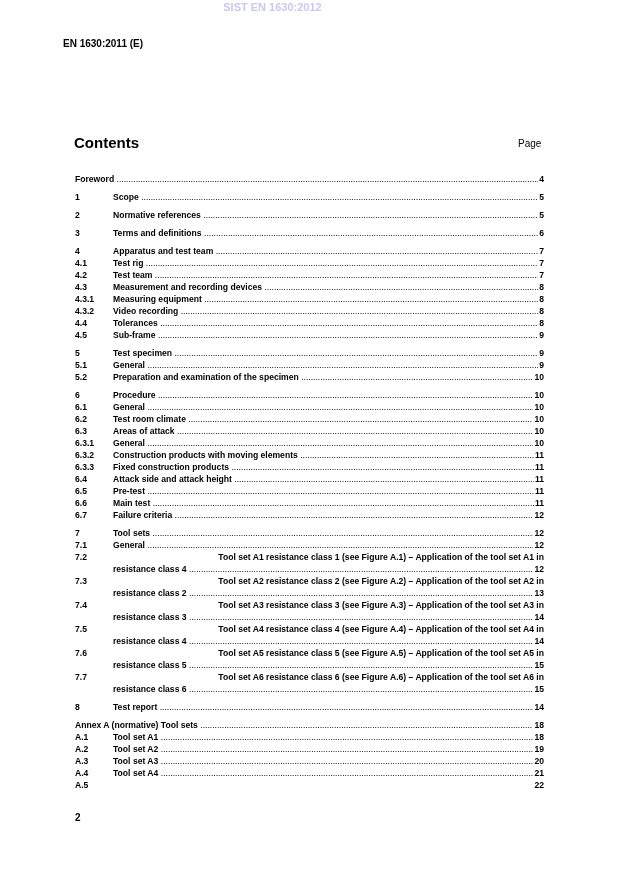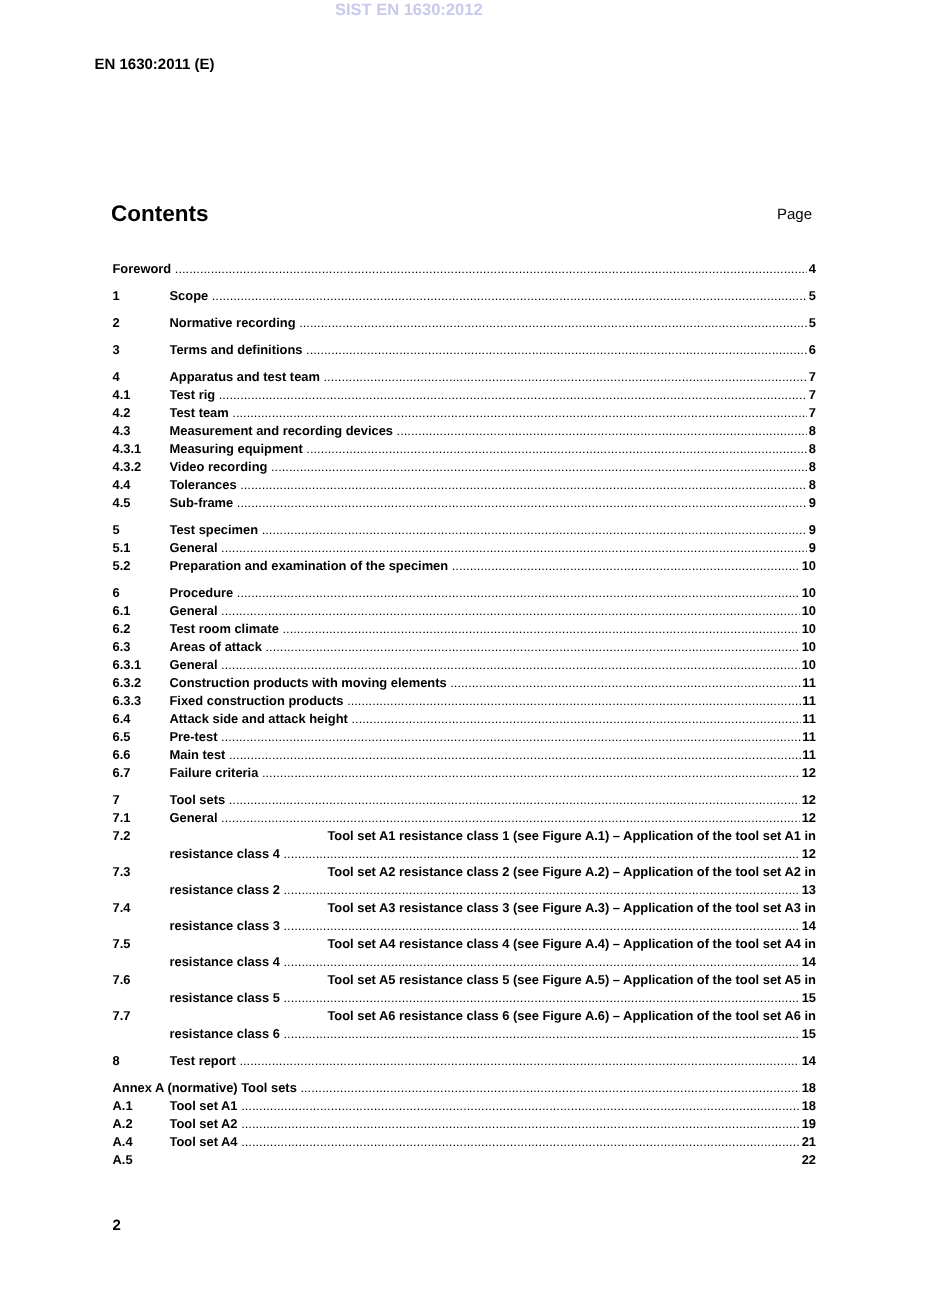--- a/index.html
+++ b/index.html
@@ -38,21 +38,21 @@
     <div class="entry gap">
       <div class="row">
         <span class="num">1</span>
         <span class="title">Scope</span>
         <span class="pg">5</span>
       </div>
     </div>
     <div class="entry gap">
       <div class="row">
         <span class="num">2</span>
-        <span class="title">Normative recording</span>
+        <span class="title">Normative references</span>
         <span class="pg">5</span>
       </div>
     </div>
     <div class="entry gap">
       <div class="row">
         <span class="num">3</span>
         <span class="title">Terms and definitions</span>
         <span class="pg">6</span>
       </div>
     </div>
@@ -308,20 +308,27 @@
         <span class="num">A.1</span>
         <span class="title">Tool set A1</span>
         <span class="pg">18</span>
       </div>
     </div>
     <div class="entry">
       <div class="row">
         <span class="num">A.2</span>
         <span class="title">Tool set A2</span>
         <span class="pg">19</span>
+      </div>
+    </div>
+    <div class="entry">
+      <div class="row">
+        <span class="num">A.3</span>
+        <span class="title">Tool set A3</span>
+        <span class="pg">20</span>
       </div>
     </div>
     <div class="entry">
       <div class="row">
         <span class="num">A.4</span>
         <span class="title">Tool set A4</span>
         <span class="pg">21</span>
       </div>
     </div>
     <div class="entry">

